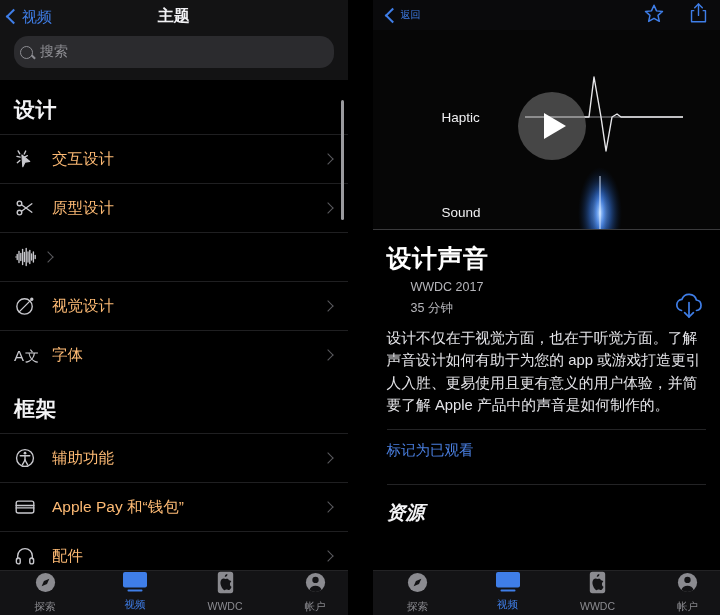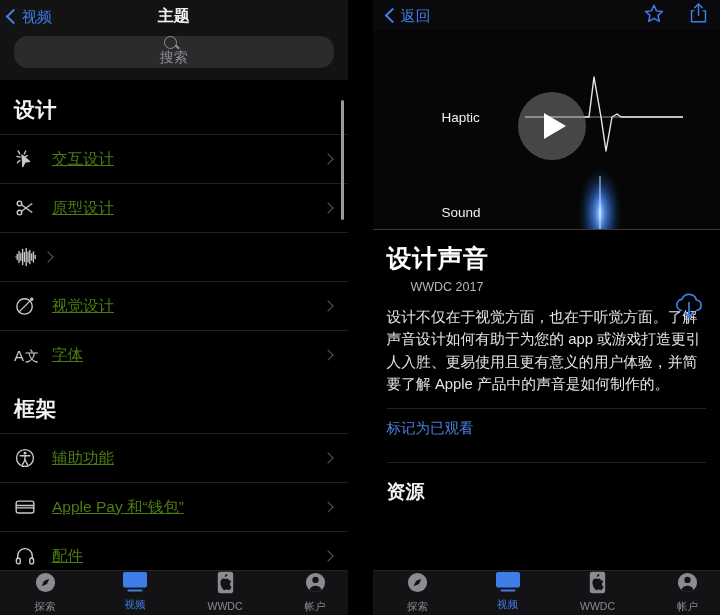--- a/index.html
+++ b/index.html
@@ -14,59 +14,59 @@
 
   
   .left-top{ background:#131314; height:80px; position:relative; }
   .nav-row{ height:32px; display:flex; align-items:center; position:relative; }
   .back-btn{ display:flex; align-items:center; color:#3f7ee8; font-size:15px; padding-left:6px; line-height:1; }
   .chev-left{ width:11px; height:11px; border-left:2.4px solid #3f7ee8; border-bottom:2.4px solid #3f7ee8;
               transform:rotate(45deg); margin-right:3px; margin-left:2px; }
   .nav-title{ position:absolute; left:0; right:0; text-align:center; color:#f2f2f5;
               font-size:16px; font-weight:700; pointer-events:none; }
   .searchbar{ margin:4px 14px 0 14px; height:32px; background:#2b2b2e; border-radius:14px;
-              display:flex; align-items:center; padding:0 6px;flex-direction:column; }
+              display:flex; align-items:center; padding:0 6px; }
   .s-ico{ width:13px; height:13px; border:1.6px solid #8e8e93; border-radius:50%; position:relative; margin-right:7px; flex:0 0 auto;}
   .s-ico:after{ content:""; position:absolute; width:5px; height:1.6px; background:#8e8e93;
                 transform:rotate(45deg); right:-4px; bottom:0px; }
   .s-ph{ color:#8e8e93; font-size:14px; }
 
   .list{ position:relative; }
   .sec-head{ color:#f4f4f6; font-size:21px; font-weight:700; padding:16px 0 10px 14px; letter-spacing:.5px; }
   .row{ display:flex; align-items:center; height:49px; padding:0 10px 0 14px;
         border-top:.6px solid #1f1f21; position:relative; }
   .row .ico{ width:30px; flex:0 0 30px; display:flex; align-items:center; justify-content:flex-start; }
-  .row .lbl{ flex:1; color:#4d7c0f; font-size:15.5px; padding-left:8px;text-decoration:underline; }
+  .row .lbl{ flex:1; color:#fdba74; font-size:15.5px; padding-left:8px; }
   .chev-r{ width:8px; height:8px; border-top:1.7px solid #5a5a5e; border-right:1.7px solid #5a5a5e;
            transform:rotate(45deg); margin-right:6px; }
   .scroll-ind{ position:absolute; right:4px; top:100px; width:2.5px; height:120px;
                background:#9a9a9e; border-radius:2px; }
 
   
   .r-nav{ height:30px; display:flex; align-items:center; justify-content:space-between;
           padding:0 12px 0 6px; background:#0a0a0c; }
-  .r-nav .back-btn{ font-size:15px;text-align:center; }
+  .r-nav .back-btn{ font-size:10px;text-align:center; }
   .r-actions{ display:flex; align-items:center; gap:24px; }
 
   .hero{ height:200px; background:#060606; position:relative; overflow:hidden;
          border-bottom:1px solid #3a3a3c; }
   .hero-lbl{ position:absolute; color:#f0f0f2; font-size:13.5px; }
   .play-btn{ position:absolute; left:145px; top:62px; width:68px; height:68px; border-radius:50%;
              background:rgba(110,110,110,.62); display:flex; align-items:center; justify-content:center; }
   .play-tri{ width:0;height:0;border-left:22px solid #fff;border-top:13px solid transparent;
              border-bottom:13px solid transparent; margin-left:6px; }
 
   .detail{ padding:0 14px; }
   .vid-title{ color:#fff; font-size:25px; font-weight:700; padding-top:12px; letter-spacing:.5px; }
   .meta{ color:#b6b6bb; font-size:12.5px; line-height:1.45; padding-top:3px;margin-left:24px; }
   .desc{ color:#e4e4e8; font-size:14.8px; line-height:1.5; padding-top:10px; }
   .dl-cloud{ position:absolute; right:14px; top:290px; }
   .sep{ height:.6px; background:#232325; margin:13px 0 0 0; }
   .marklink{ color:#4a7fe0; font-size:14.5px; padding:11px 0 11px 0; }
-  .res-head{ color:#f4f4f6; font-size:19px; font-weight:700; padding-top:16px; }
+  .res-head{ color:#f4f4f6; font-size:19px; font-weight:700; padding-top:16px;font-style:italic; }
 
   
   .tabbar{ position:absolute; bottom:0; left:0; width:360px; height:45px; background:#131315;
            border-top:.6px solid #232325; display:flex; }
   .tab{ flex:1; display:flex; flex-direction:column; align-items:center; gap:2px; }
   .tab .tlbl{ font-size:10.5px; color:#8b8b90; }
   .tab.sel .tlbl{ color:#3f7ee8; }
 </style>
 </head>
 <body>
@@ -296,20 +296,21 @@
       <div class="hero-lbl" style="left:69px; top:80px;">Haptic</div>
       <div class="hero-lbl" style="left:69px; top:175px;">Sound</div>
       <div class="play-btn">
         <div class="play-tri"></div>
       </div>
     </div>
 
     <div class="detail">
       <div class="vid-title">设计声音</div>
       <div class="meta">WWDC 2017</div>
+      <div class="meta">35 分钟</div>
       <div class="desc">设计不仅在于视觉方面，也在于听觉方面。了解声音设计如何有助于为您的 app 或游戏打造更引人入胜、更易使用且更有意义的用户体验，并简要了解 Apple 产品中的声音是如何制作的。</div>
       <div class="sep"></div>
       <div class="marklink">标记为已观看</div>
       <div class="sep"></div>
       <div class="res-head">资源</div>
     </div>
 
     <div class="dl-cloud">
       <svg width="34" height="30" viewBox="0 0 34 30" fill="none" stroke="#3f7ee8" stroke-width="1.7" stroke-linecap="round" stroke-linejoin="round">
         <path d="M9.5 20.5 A5.6 5.6 0 0 1 9.9 9.4 A7.6 7.6 0 0 1 24.4 10 A5.3 5.3 0 0 1 24.5 20.5"></path>

